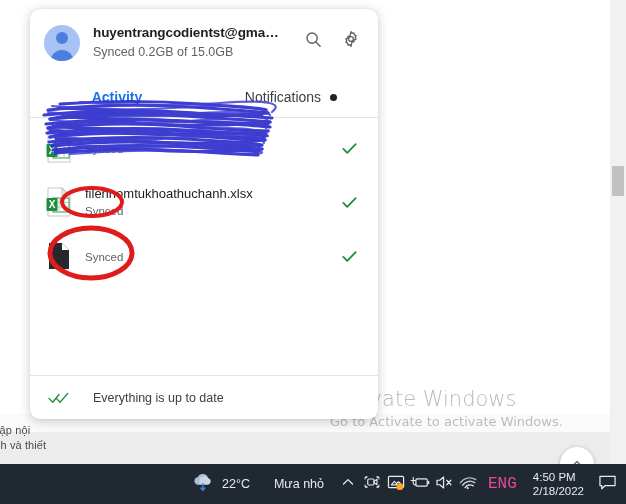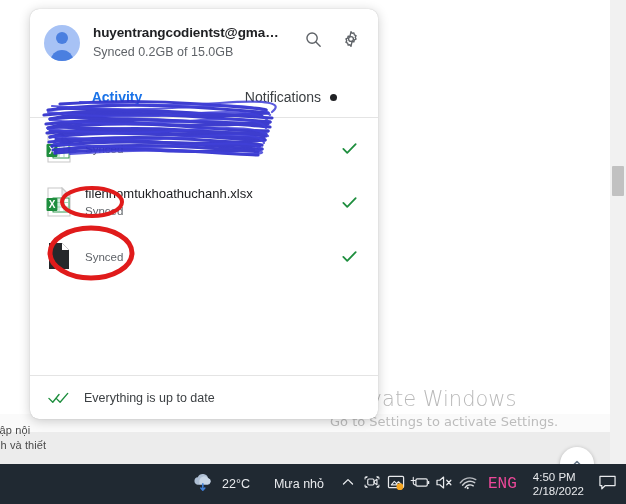--- a/index.html
+++ b/index.html
@@ -282,21 +282,21 @@
     height: 44px;
     flex: 0 0 auto;
     border-top: 1px solid #e4e4e4;
     display: flex;
     align-items: center;
     padding: 0 16px;
     box-sizing: border-box;
   }
   #footer-check { width: 26px; display:flex; align-items:center; justify-content:center; }
   #footer-text {
-    margin-left: 12px;
+    margin-left: 21px;
     font-size: 12.5px;
     color: #3c4043;
   }
 
   
   #annotations {
     position: absolute;
     left: 0; top: 0;
     width: 626px; height: 504px;
     pointer-events: none;
@@ -386,21 +386,21 @@
     </span>
   </div>
 
   <div id="bg-scrollbar">
     <div id="bg-scrollbar-thumb"></div>
   </div>
 </div>
 
 <div id="watermark">
   <div id="watermark-title">Activate Windows</div>
-  <div id="watermark-sub">Go to Settings to activate Settings.</div>
+  <div id="watermark-sub">Go to Activate to activate Windows.</div>
 </div>
 
 <div id="drive-popup">
 
   <div id="account-header">
     <div id="avatar">
       <div class="head"></div>
       <div class="body"></div>
     </div>
     <div id="account-meta">

